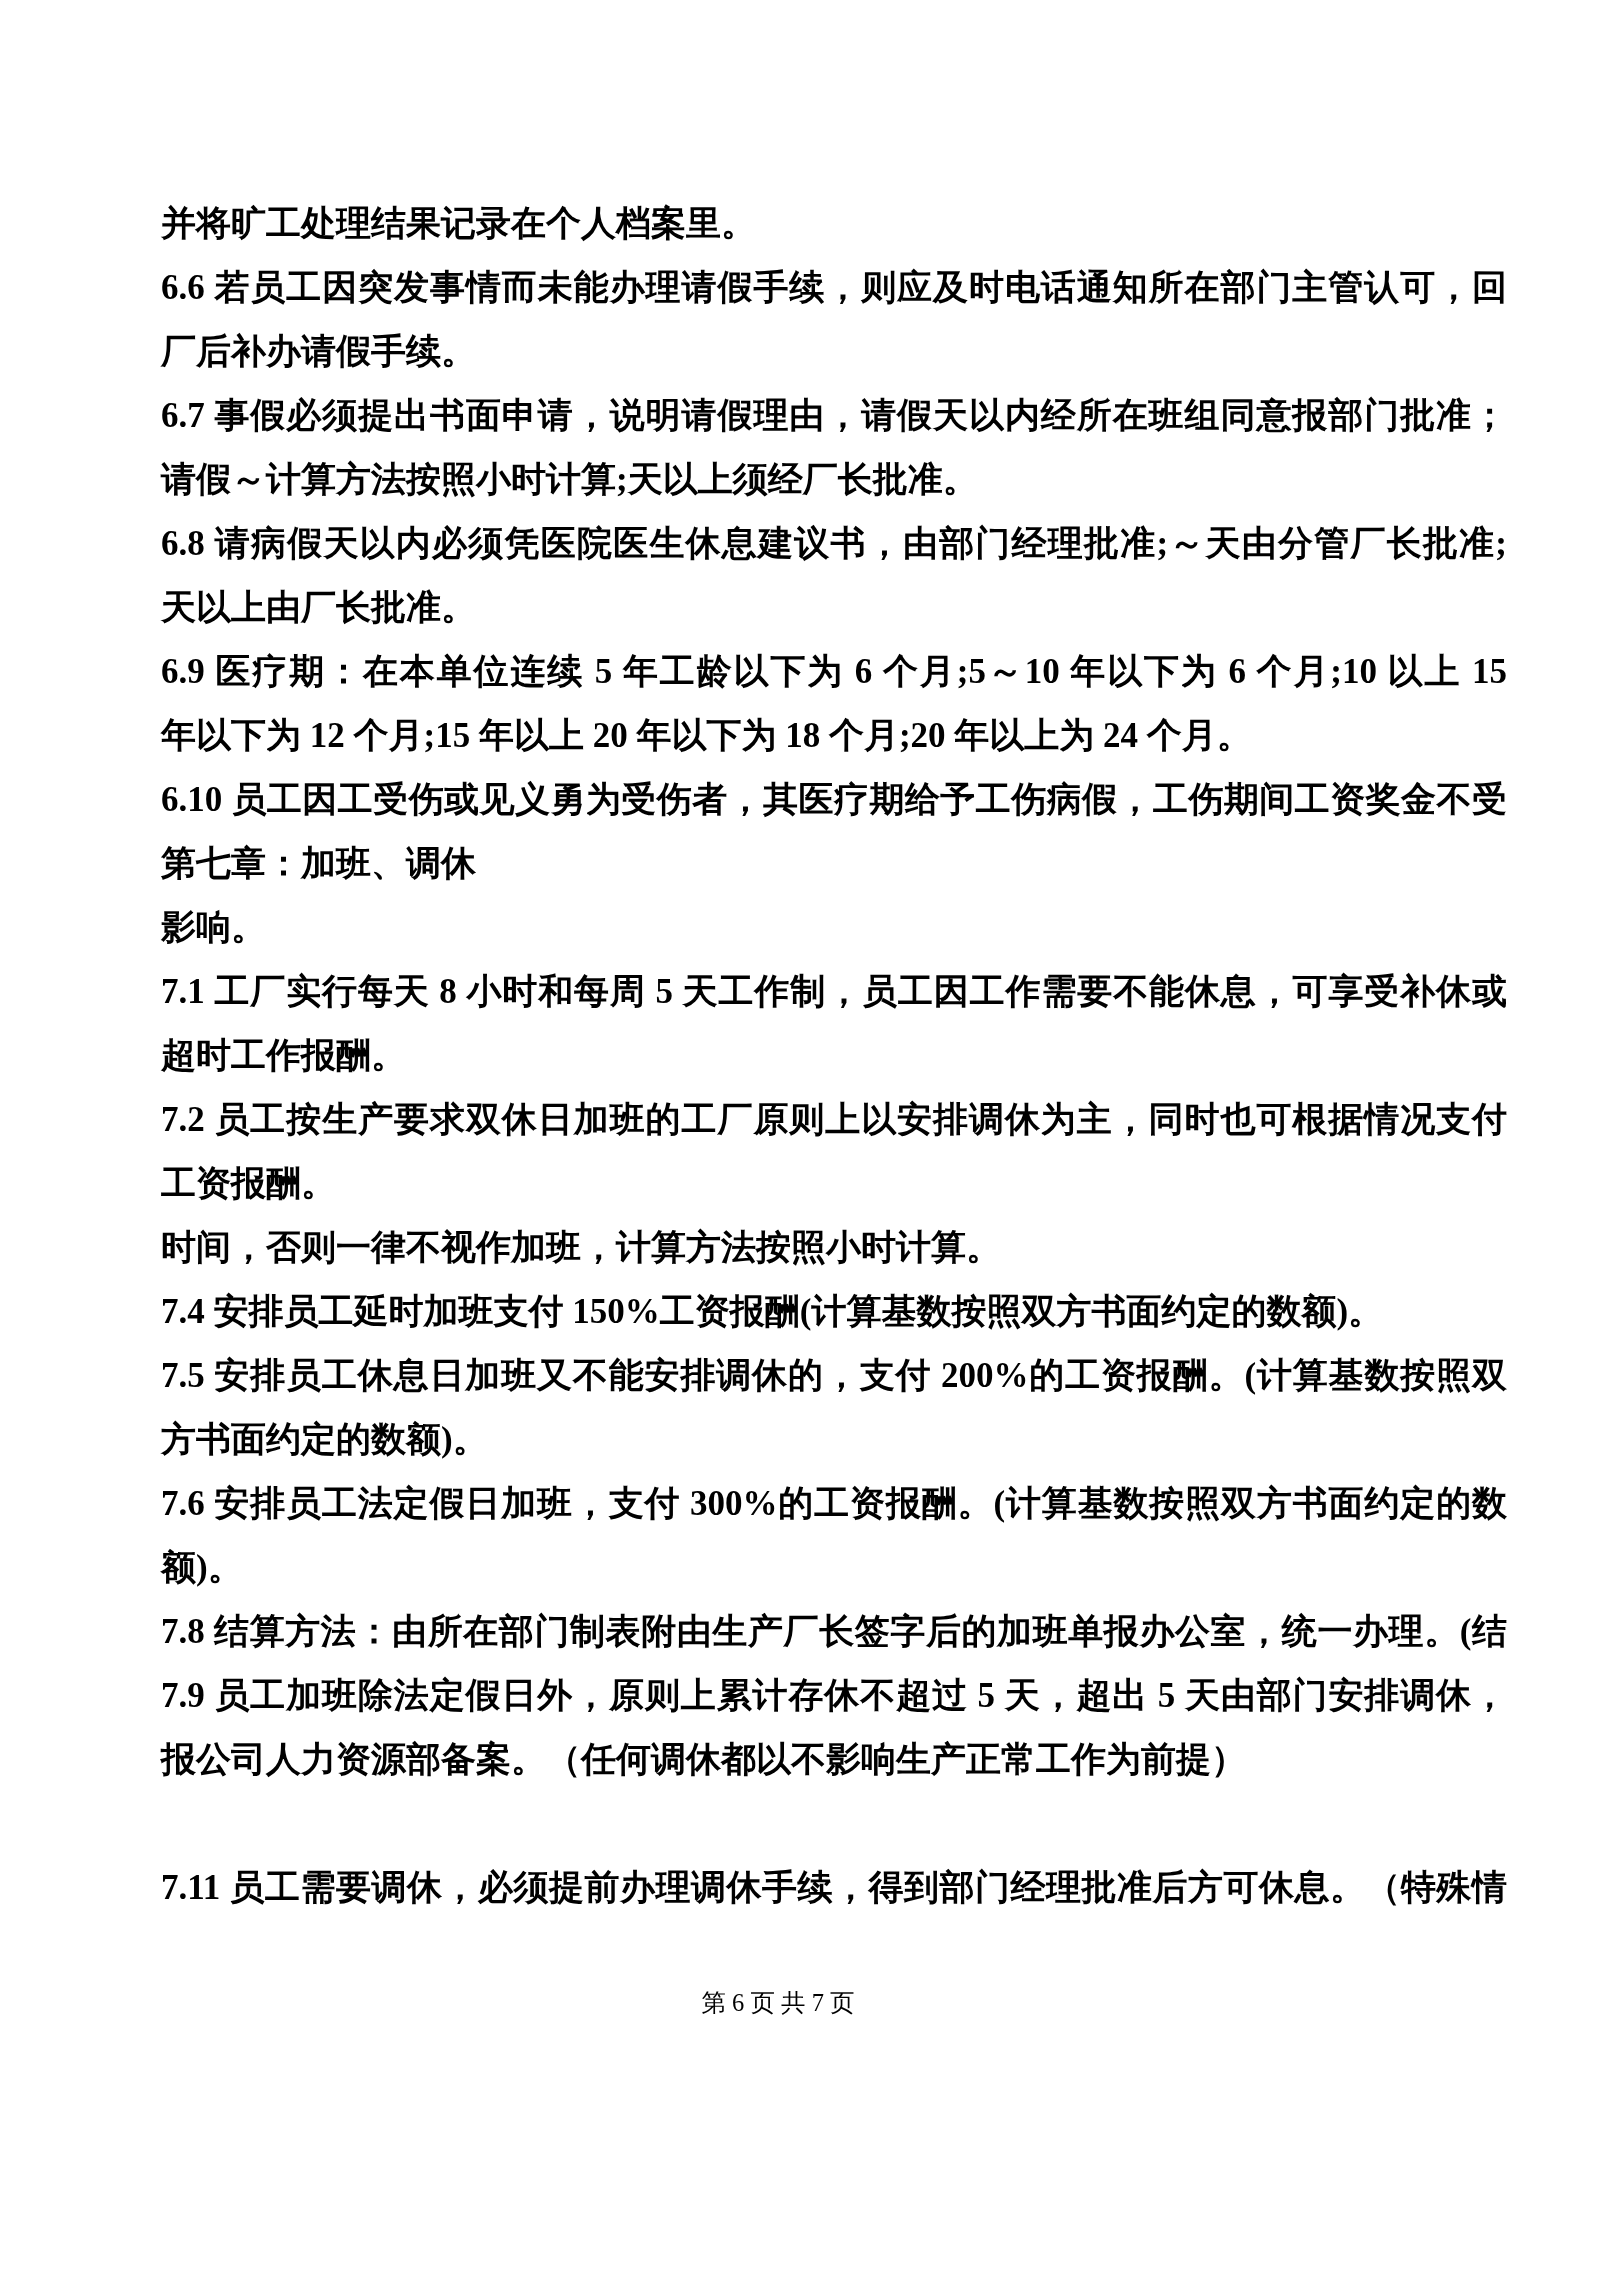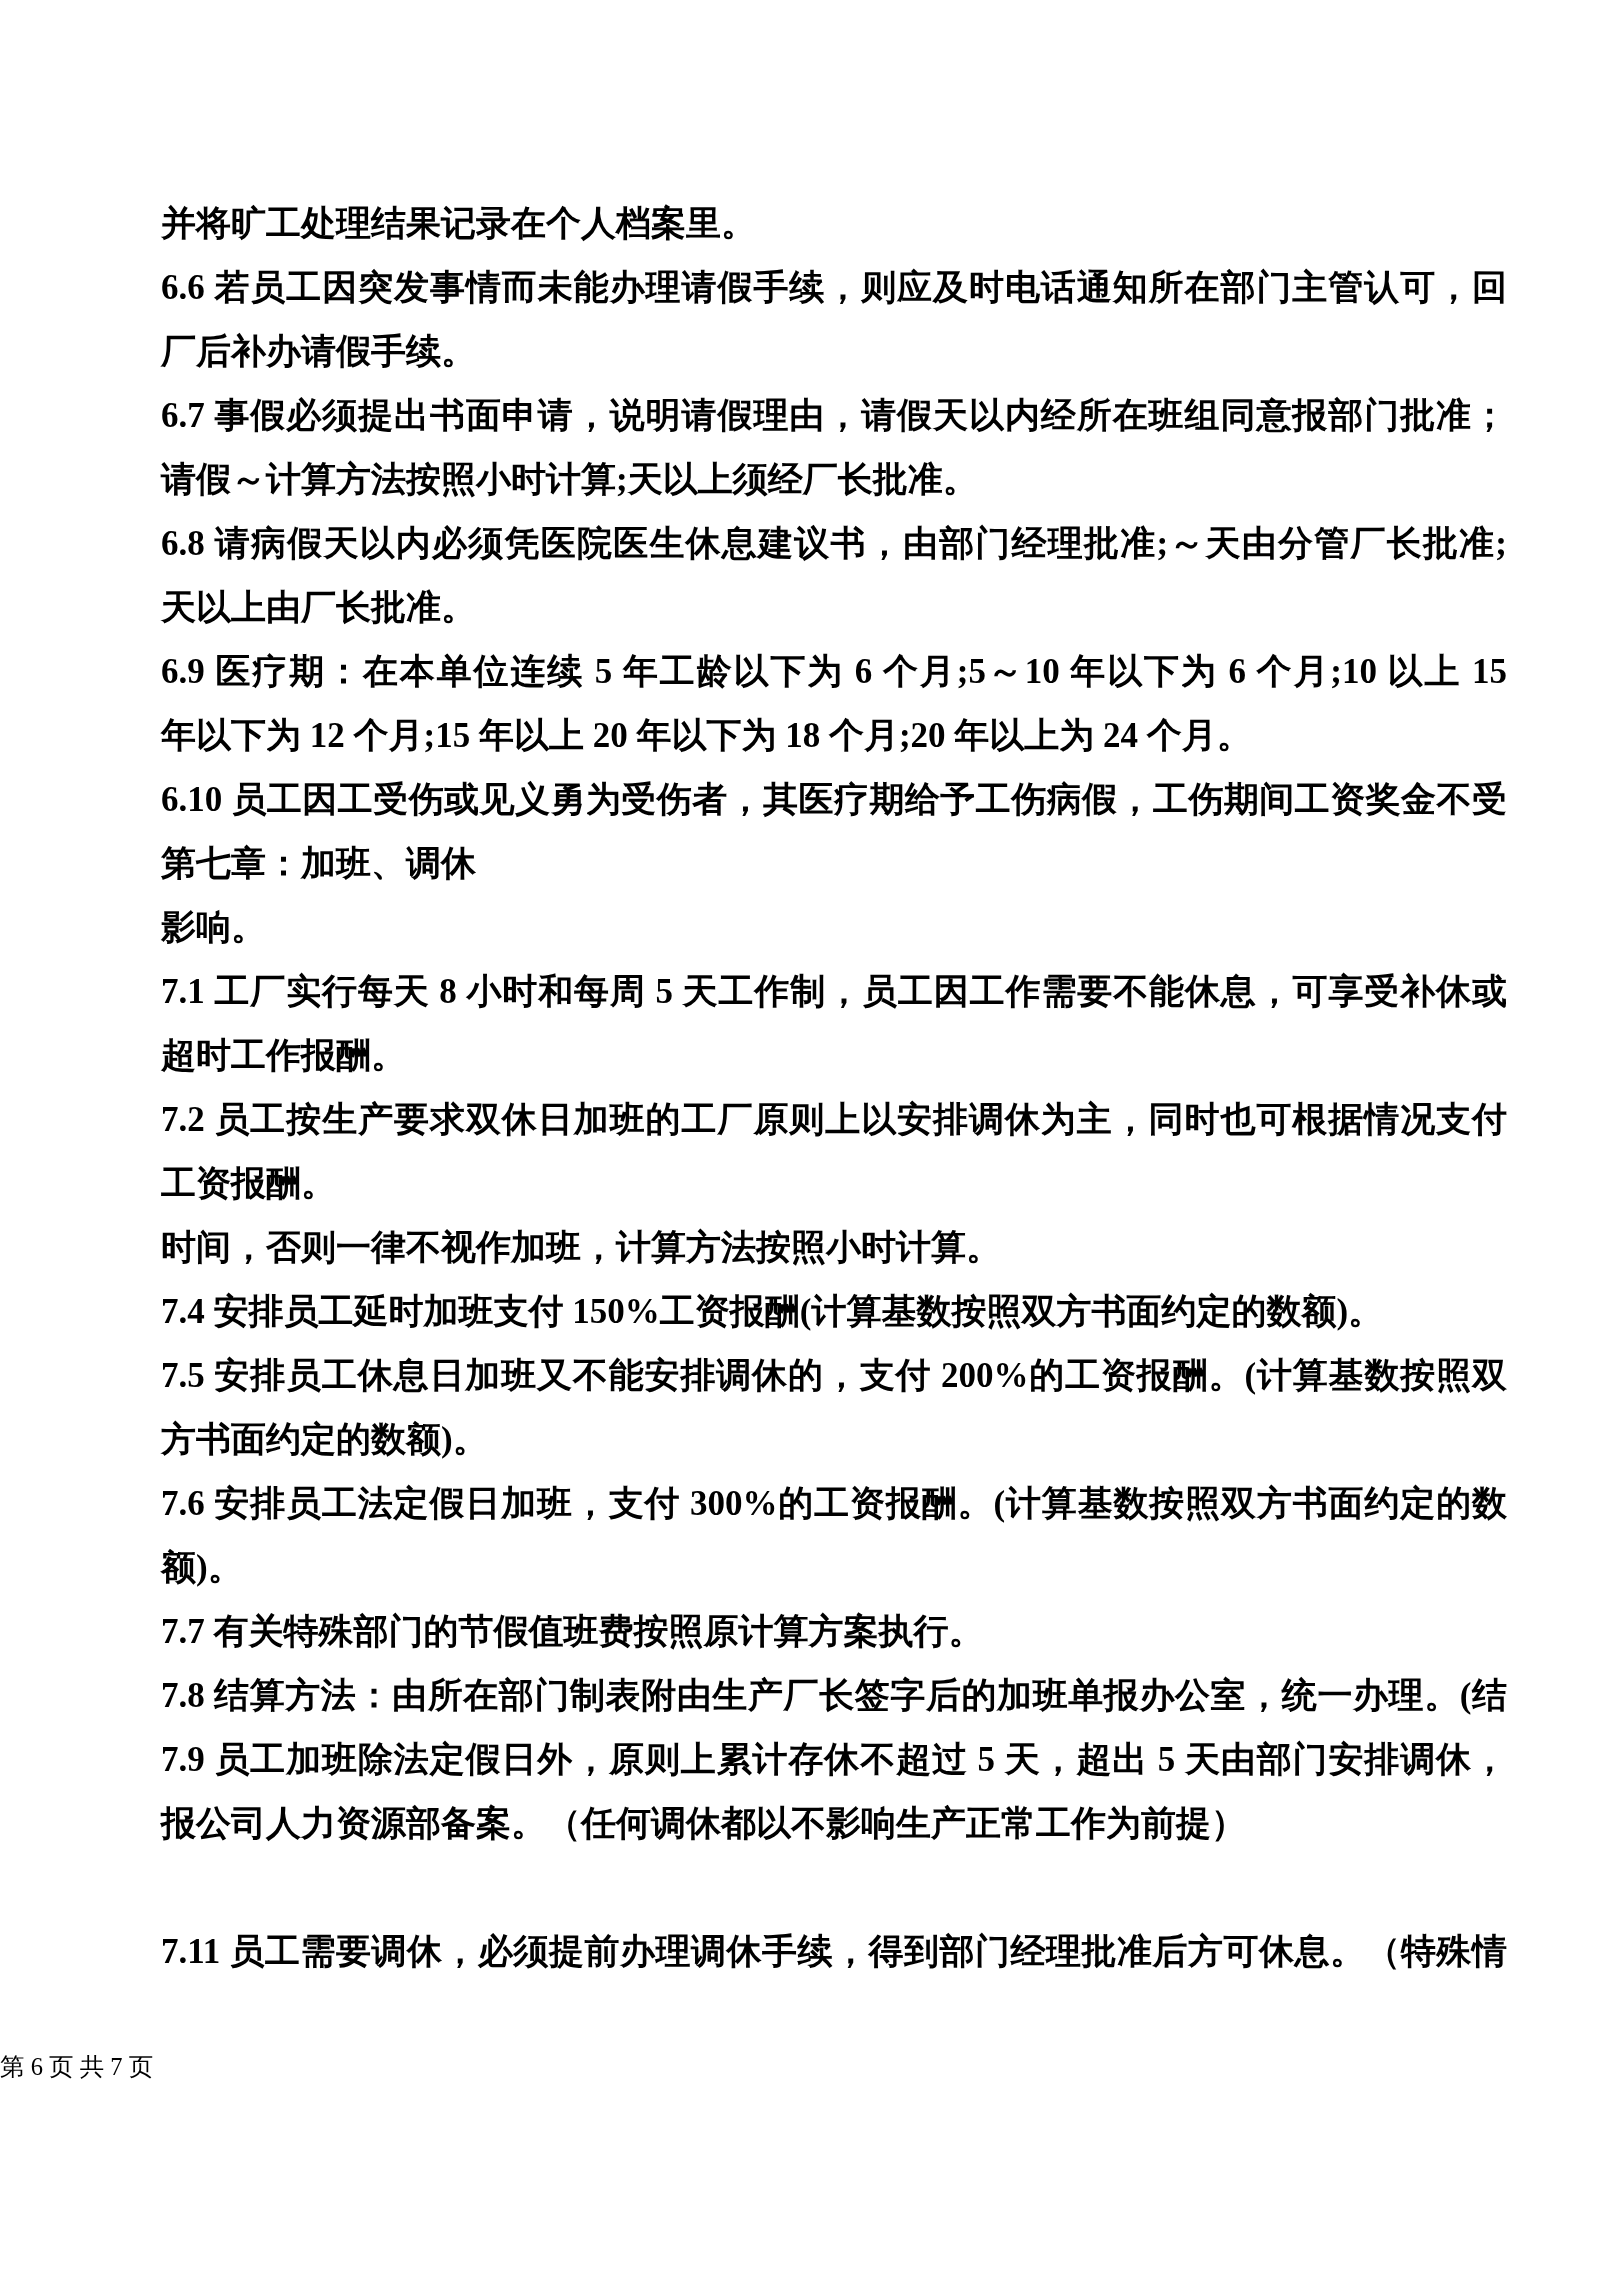--- a/index.html
+++ b/index.html
@@ -23,20 +23,21 @@
     font-weight:bold;
   }
   .just{
     text-align:justify;
     text-align-last:justify;
     text-justify:inter-character;
   }
   .footer{
     margin-top:65px;
     width:1556px;
+    text-align:center;
     font-size:24.5px;
     line-height:36px;
   }
 </style>
 </head>
 <body>
 
 <div class="page">
   <div class="content">
     <div class="line">并将旷工处理结果记录在个人档案里。</div>
@@ -54,21 +55,20 @@
     <div class="line just">7.1 工厂实行每天 8 小时和每周 5 天工作制，员工因工作需要不能休息，可享受补休或</div>
     <div class="line">超时工作报酬。</div>
     <div class="line just">7.2 员工按生产要求双休日加班的工厂原则上以安排调休为主，同时也可根据情况支付</div>
     <div class="line">工资报酬。</div>
     <div class="line">时间，否则一律不视作加班，计算方法按照小时计算。</div>
     <div class="line">7.4 安排员工延时加班支付 150%工资报酬(计算基数按照双方书面约定的数额)。</div>
     <div class="line just">7.5 安排员工休息日加班又不能安排调休的，支付 200%的工资报酬。(计算基数按照双</div>
     <div class="line">方书面约定的数额)。</div>
     <div class="line just">7.6 安排员工法定假日加班，支付 300%的工资报酬。(计算基数按照双方书面约定的数</div>
     <div class="line">额)。</div>
-    <div class="line">7.7 有关特殊部门的节假值班费按照原计算方案执行。</div>
     <div class="line just">7.8 结算方法：由所在部门制表附由生产厂长签字后的加班单报办公室，统一办理。(结</div>
     <div class="line just">7.9 员工加班除法定假日外，原则上累计存休不超过 5 天，超出 5 天由部门安排调休，</div>
     <div class="line">报公司人力资源部备案。（任何调休都以不影响生产正常工作为前提）</div>
     <div class="line"></div>
     <div class="line just">7.11 员工需要调休，必须提前办理调休手续，得到部门经理批准后方可休息。（特殊情</div>
   </div>
   <div class="footer">第 6 页 共 7 页</div>
 </div>
 
 

